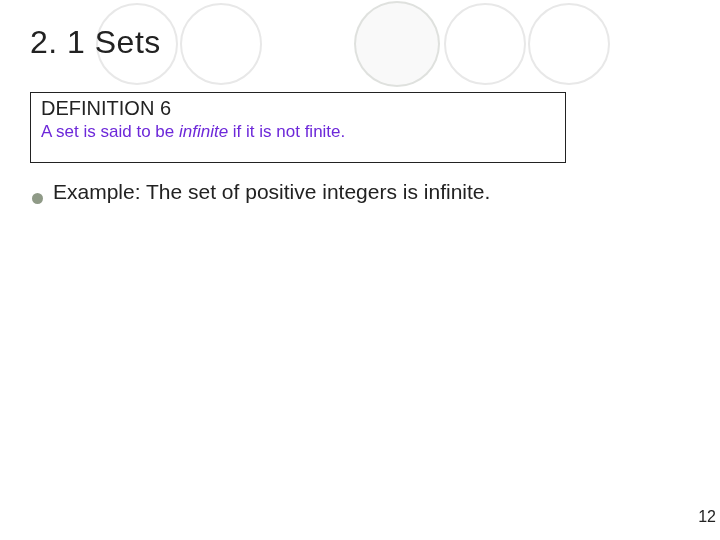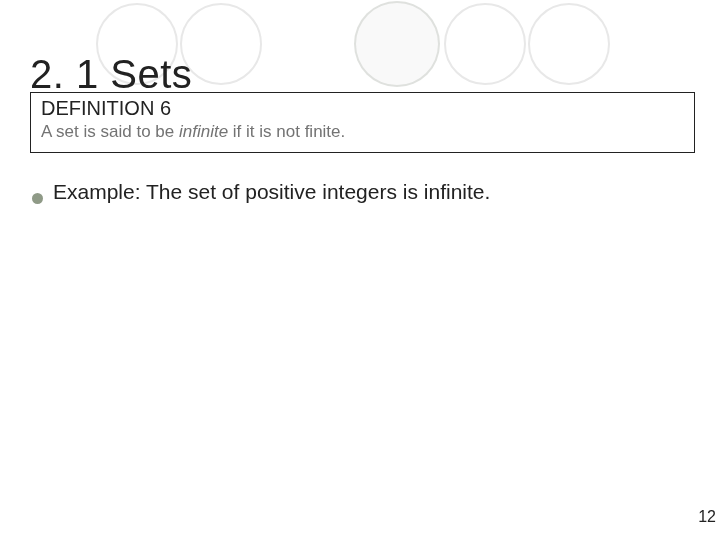--- a/index.html
+++ b/index.html
@@ -26,42 +26,41 @@
   }
   .c1 { width: 82px; height: 82px; left: 96px; top: 3px; border-color: #e8e8e8; }
   .c2 { width: 82px; height: 82px; left: 180px; top: 3px; border-color: #e8e8e8; }
   .cg1 { width: 86px; height: 86px; left: 354px; top: 1px; border: 2px solid rgba(156,160,150,0.28); background: rgba(156,160,150,0.06); }
   .cg2 { width: 82px; height: 82px; left: 444px; top: 3px; border-color: #e8e8e8; }
   .cg3 { width: 82px; height: 82px; left: 528px; top: 3px; border-color: #e8e8e8; }
   .title {
     position: absolute;
     left: 30px;
     top: 24px;
-    font-size: 40px;
+    font-size: 32px;
     color: #222;
     letter-spacing: 0.5px;
-    margin-top: 28px;
   }
   .defbox {
     position: absolute;
     left: 30px;
     top: 92px;
-    width: 665px;
+    width: 536px;
     border: 1px solid #222;
-    padding: 4px 10px 10px 10px;
+    padding: 4px 10px 20px 10px;
     background: #fff;
   }
   .defnum {
     font-size: 20px;
     color: #222;
     margin-bottom: 2px;
   }
   .deftext {
     font-size: 17px;
-    color: #737373;
+    color: #6d28d9;
   }
   .deftext .infinite { font-style: italic; }
   .example-row {
     position: absolute;
     left: 32px;
     top: 180px;
     display: flex;
     align-items: flex-end;
     gap: 10px;
   }

